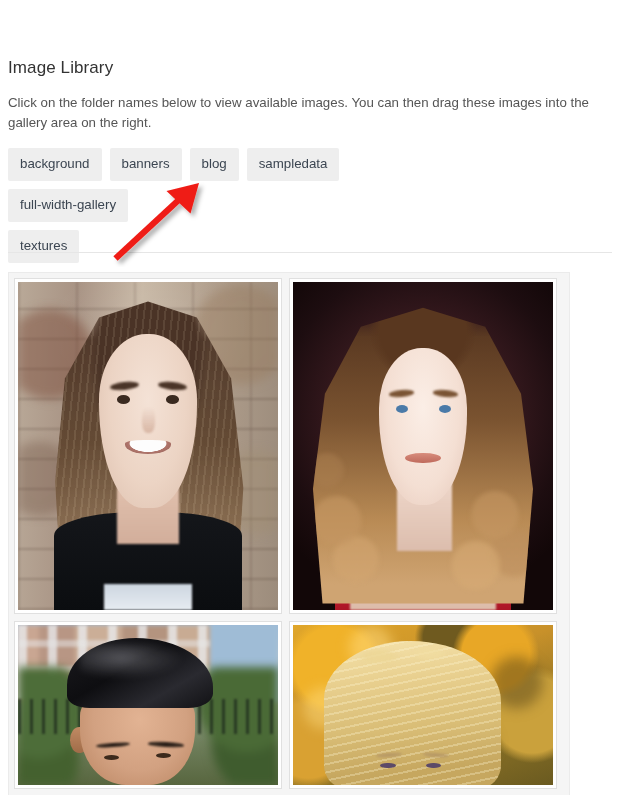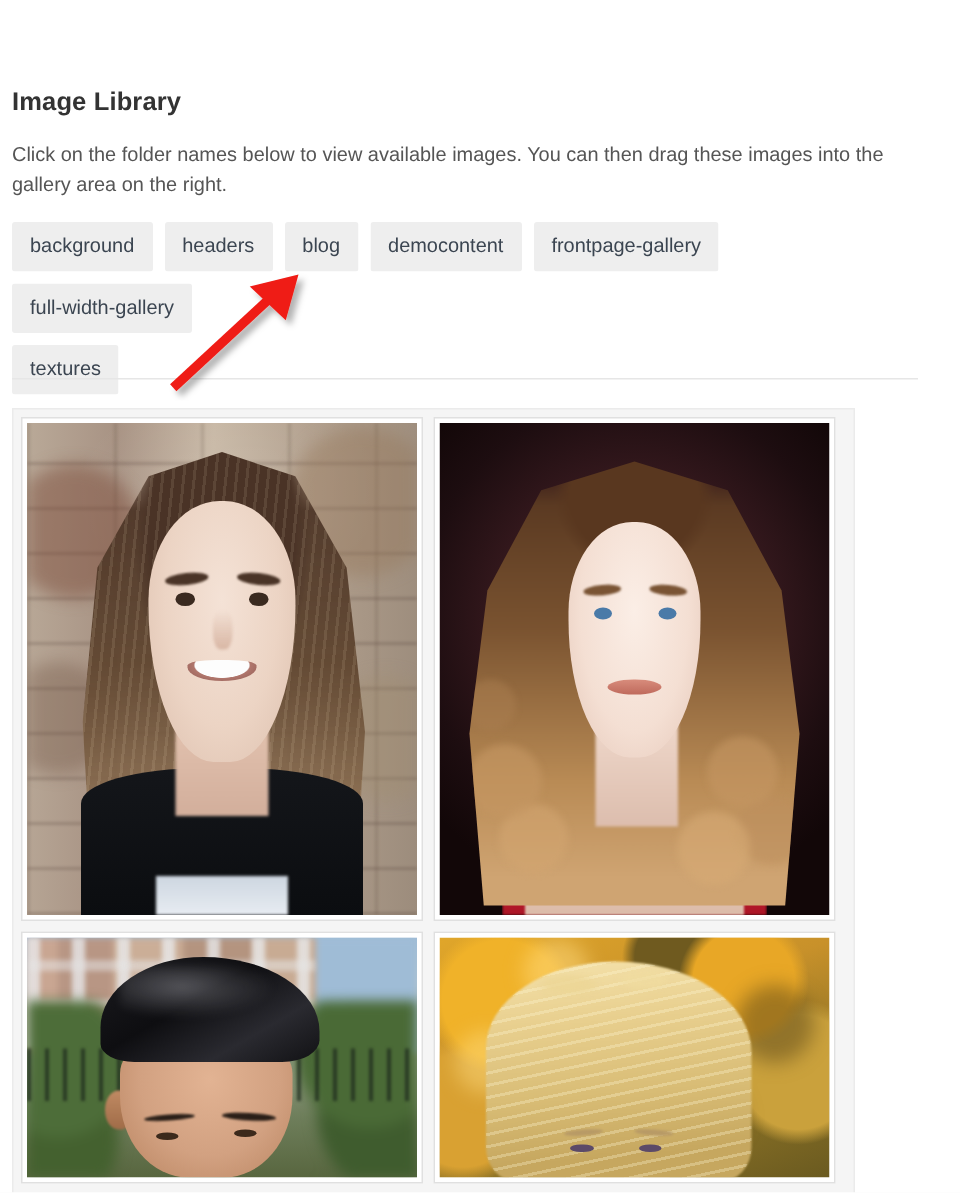--- a/index.html
+++ b/index.html
@@ -16,21 +16,21 @@
     width: 640px; height: 795px;
     background: #ffffff;
     overflow: hidden;
   }
 
   
   .panel-title {
     position: absolute;
     left: 8px; top: 44px;
     font-size: 17px;
-    font-weight: bold;
+    font-weight: normal;
     color: #333333;
     letter-spacing: 0.1px;
   }
   .panel-desc {
     position: absolute;
     left: 8px; top: 80px;
     width: 588px;
     font-size: 13.3px;
     line-height: 20px;
     color: #555555;
@@ -350,24 +350,23 @@
 
 <div id="page">
 
   <h2 class="panel-title">Image Library</h2>
 
   <p class="panel-desc">Click on the folder names below to view available images. You can then drag these images into the gallery area on the right.</p>
 
   <div class="folder-list">
     <div class="folder-row">
       <span class="folder-tag">background</span>
-      <span class="folder-tag">headers</span>
+      <span class="folder-tag">banners</span>
       <span class="folder-tag">blog</span>
-      <span class="folder-tag">democontent</span>
-      <span class="folder-tag">frontpage-gallery</span>
+      <span class="folder-tag">sampledata</span>
     </div>
     <div class="folder-row">
       <span class="folder-tag">full-width-gallery</span>
     </div>
     <div class="folder-row">
       <span class="folder-tag">textures</span>
     </div>
   </div>
 
   <div class="divider"></div>

